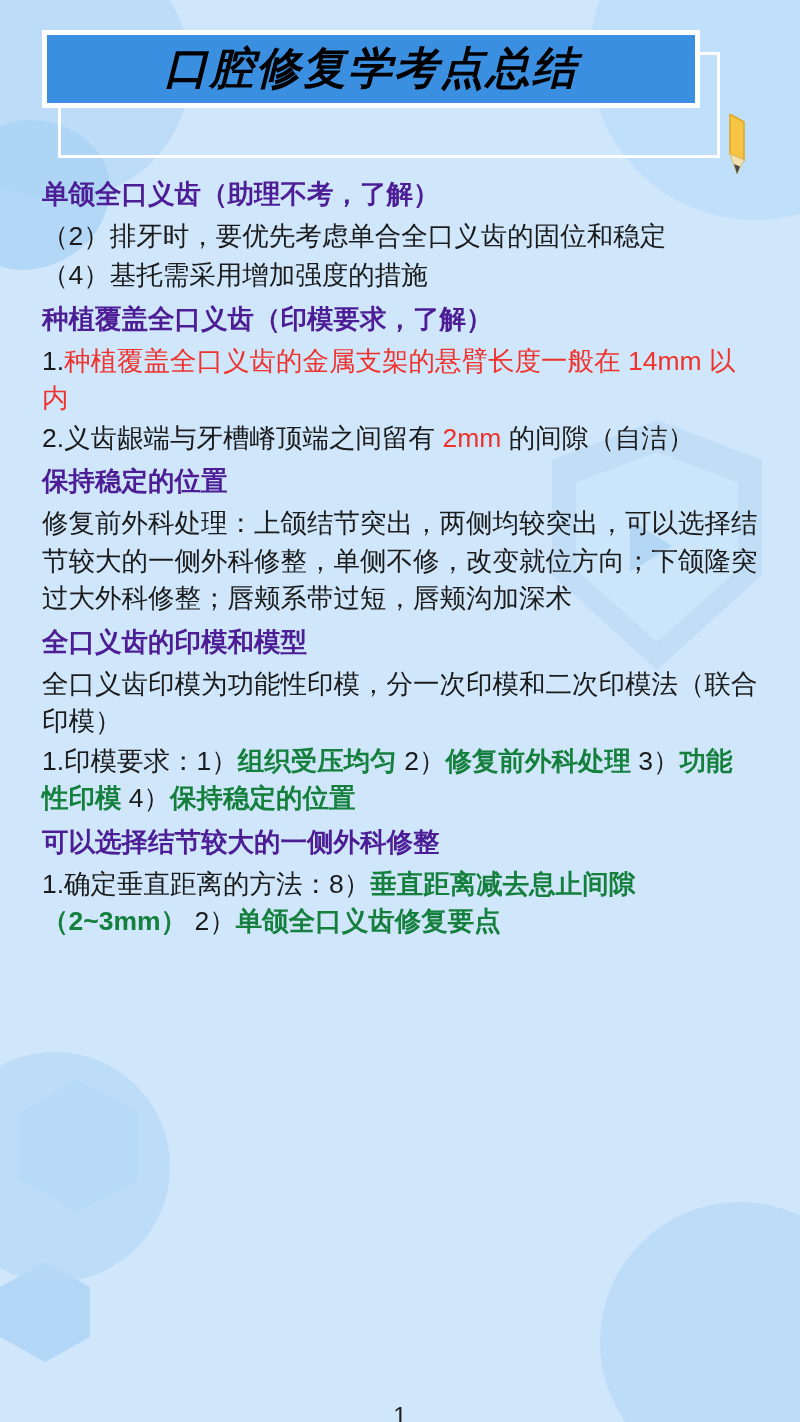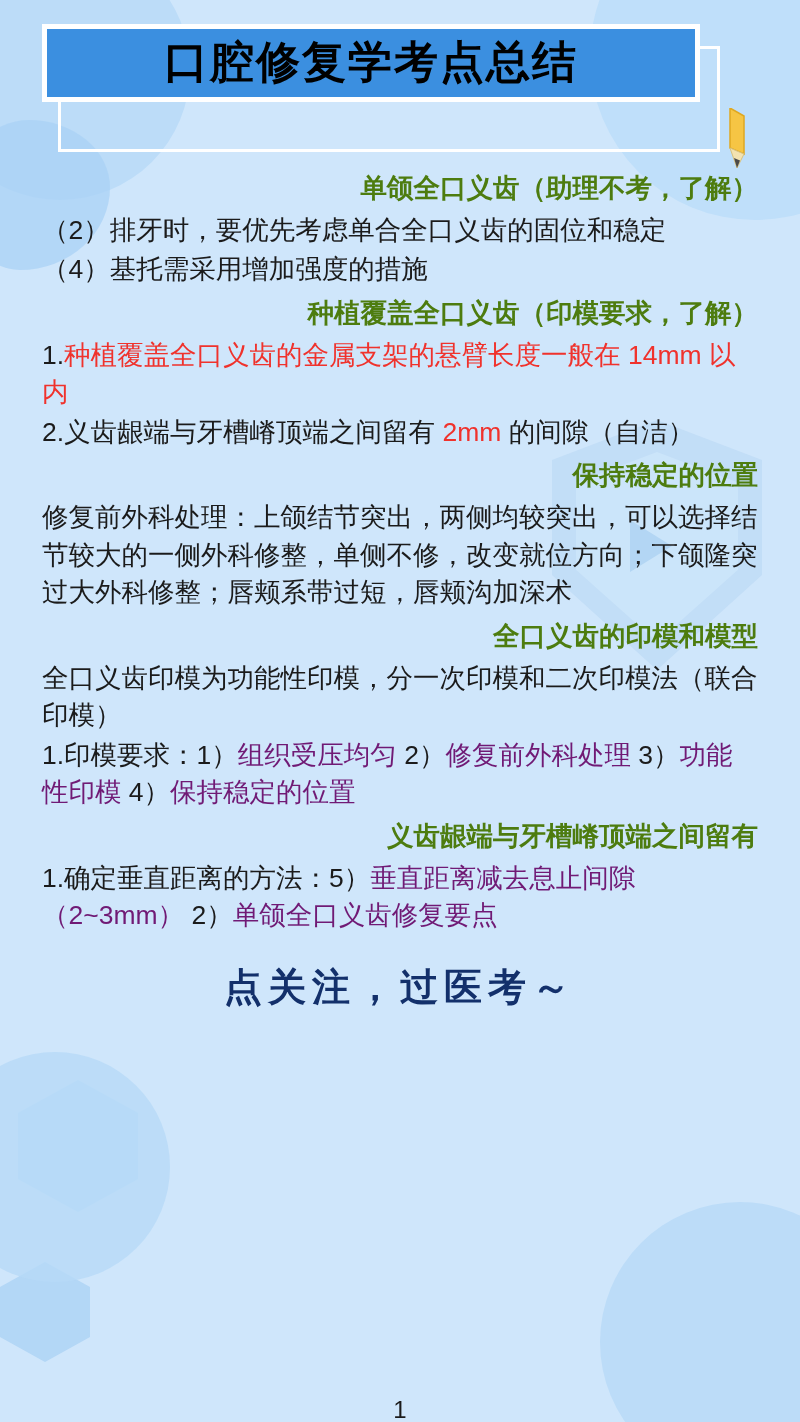--- a/index.html
+++ b/index.html
@@ -130,22 +130,23 @@
     position: relative;
     width: 800px;
     height: 1422px;
     box-sizing: border-box;
     padding: 0 42px;
   }
 
   
   .title-wrap {
     position: relative;
-    margin-top: 24px;
+    margin-top: 30px;
     height: 112px;
+    font-style: italic;
   }
   .title-shadow {
     position: absolute;
     left: 16px;
     top: 22px;
     right: 38px;
     height: 106px;
     border: 3px solid #ffffff;
     box-sizing: border-box;
   }
@@ -182,34 +183,35 @@
   
   .content {
     position: relative;
     margin-top: 34px;
     font-size: 26.5px;
     line-height: 1.42;
     color: #1b1b1b;
     font-family: "Liberation Sans", sans-serif;
   }
   .sec-head {
-    color: #4d7c0f;
-    text-align: right;
+    color: #4c1d95;
+    text-align: left;
     font-weight: bold;
     margin: 6px 0 4px;
     font-size: 26.5px;
   }
   p.para {
     margin: 2px 0;
   }
   .red {
     color: #f0322c;
   }
   .orange {
-    color: #701a75;
+    color: #15803d;
+    font-weight: bold;
   }
   .footer-cta {
     text-align: center;
     margin-top: 26px;
     font-family: "Liberation Serif", serif;
     font-weight: bold;
     font-size: 38px;
     color: #13306b;
     letter-spacing: 6px;
   }
@@ -264,20 +266,19 @@
     <p class="para"><span>1.</span><span class="red">种植覆盖全口义齿的金属支架的悬臂长度一般在 14mm 以内</span></p>
     <p class="para"><span>2.义齿龈端与牙槽嵴顶端之间留有 </span><span class="red">2mm</span><span> 的间隙（自洁）</span></p>
 
     <div class="sec-head">保持稳定的位置</div>
     <p class="para">修复前外科处理：上颌结节突出，两侧均较突出，可以选择结节较大的一侧外科修整，单侧不修，改变就位方向；下颌隆突过大外科修整；唇颊系带过短，唇颊沟加深术</p>
 
     <div class="sec-head">全口义齿的印模和模型</div>
     <p class="para">全口义齿印模为功能性印模，分一次印模和二次印模法（联合印模）</p>
     <p class="para"><span>1.印模要求：1）</span><span class="orange">组织受压均匀</span><span> 2）</span><span class="orange">修复前外科处理</span><span> 3）</span><span class="orange">功能性印模</span><span> 4）</span><span class="orange">保持稳定的位置</span></p>
 
-    <div class="sec-head">义齿龈端与牙槽嵴顶端之间留有</div>
-    <p class="para"><span>1.确定垂直距离的方法：5）</span><span class="orange">垂直距离减去息止间隙（2~3mm）</span><span> 2）</span><span class="orange">单颌全口义齿修复要点</span></p>
-
-    <div class="footer-cta">点关注，过医考～</div>
+    <div class="sec-head">可以选择结节较大的一侧外科修整</div>
+    <p class="para"><span>1.确定垂直距离的方法：8）</span><span class="orange">垂直距离减去息止间隙（2~3mm）</span><span> 2）</span><span class="orange">单颌全口义齿修复要点</span></p>
+
   </div>
 
   <div class="page-num">1</div>
 </div>
 
 </body></html>

